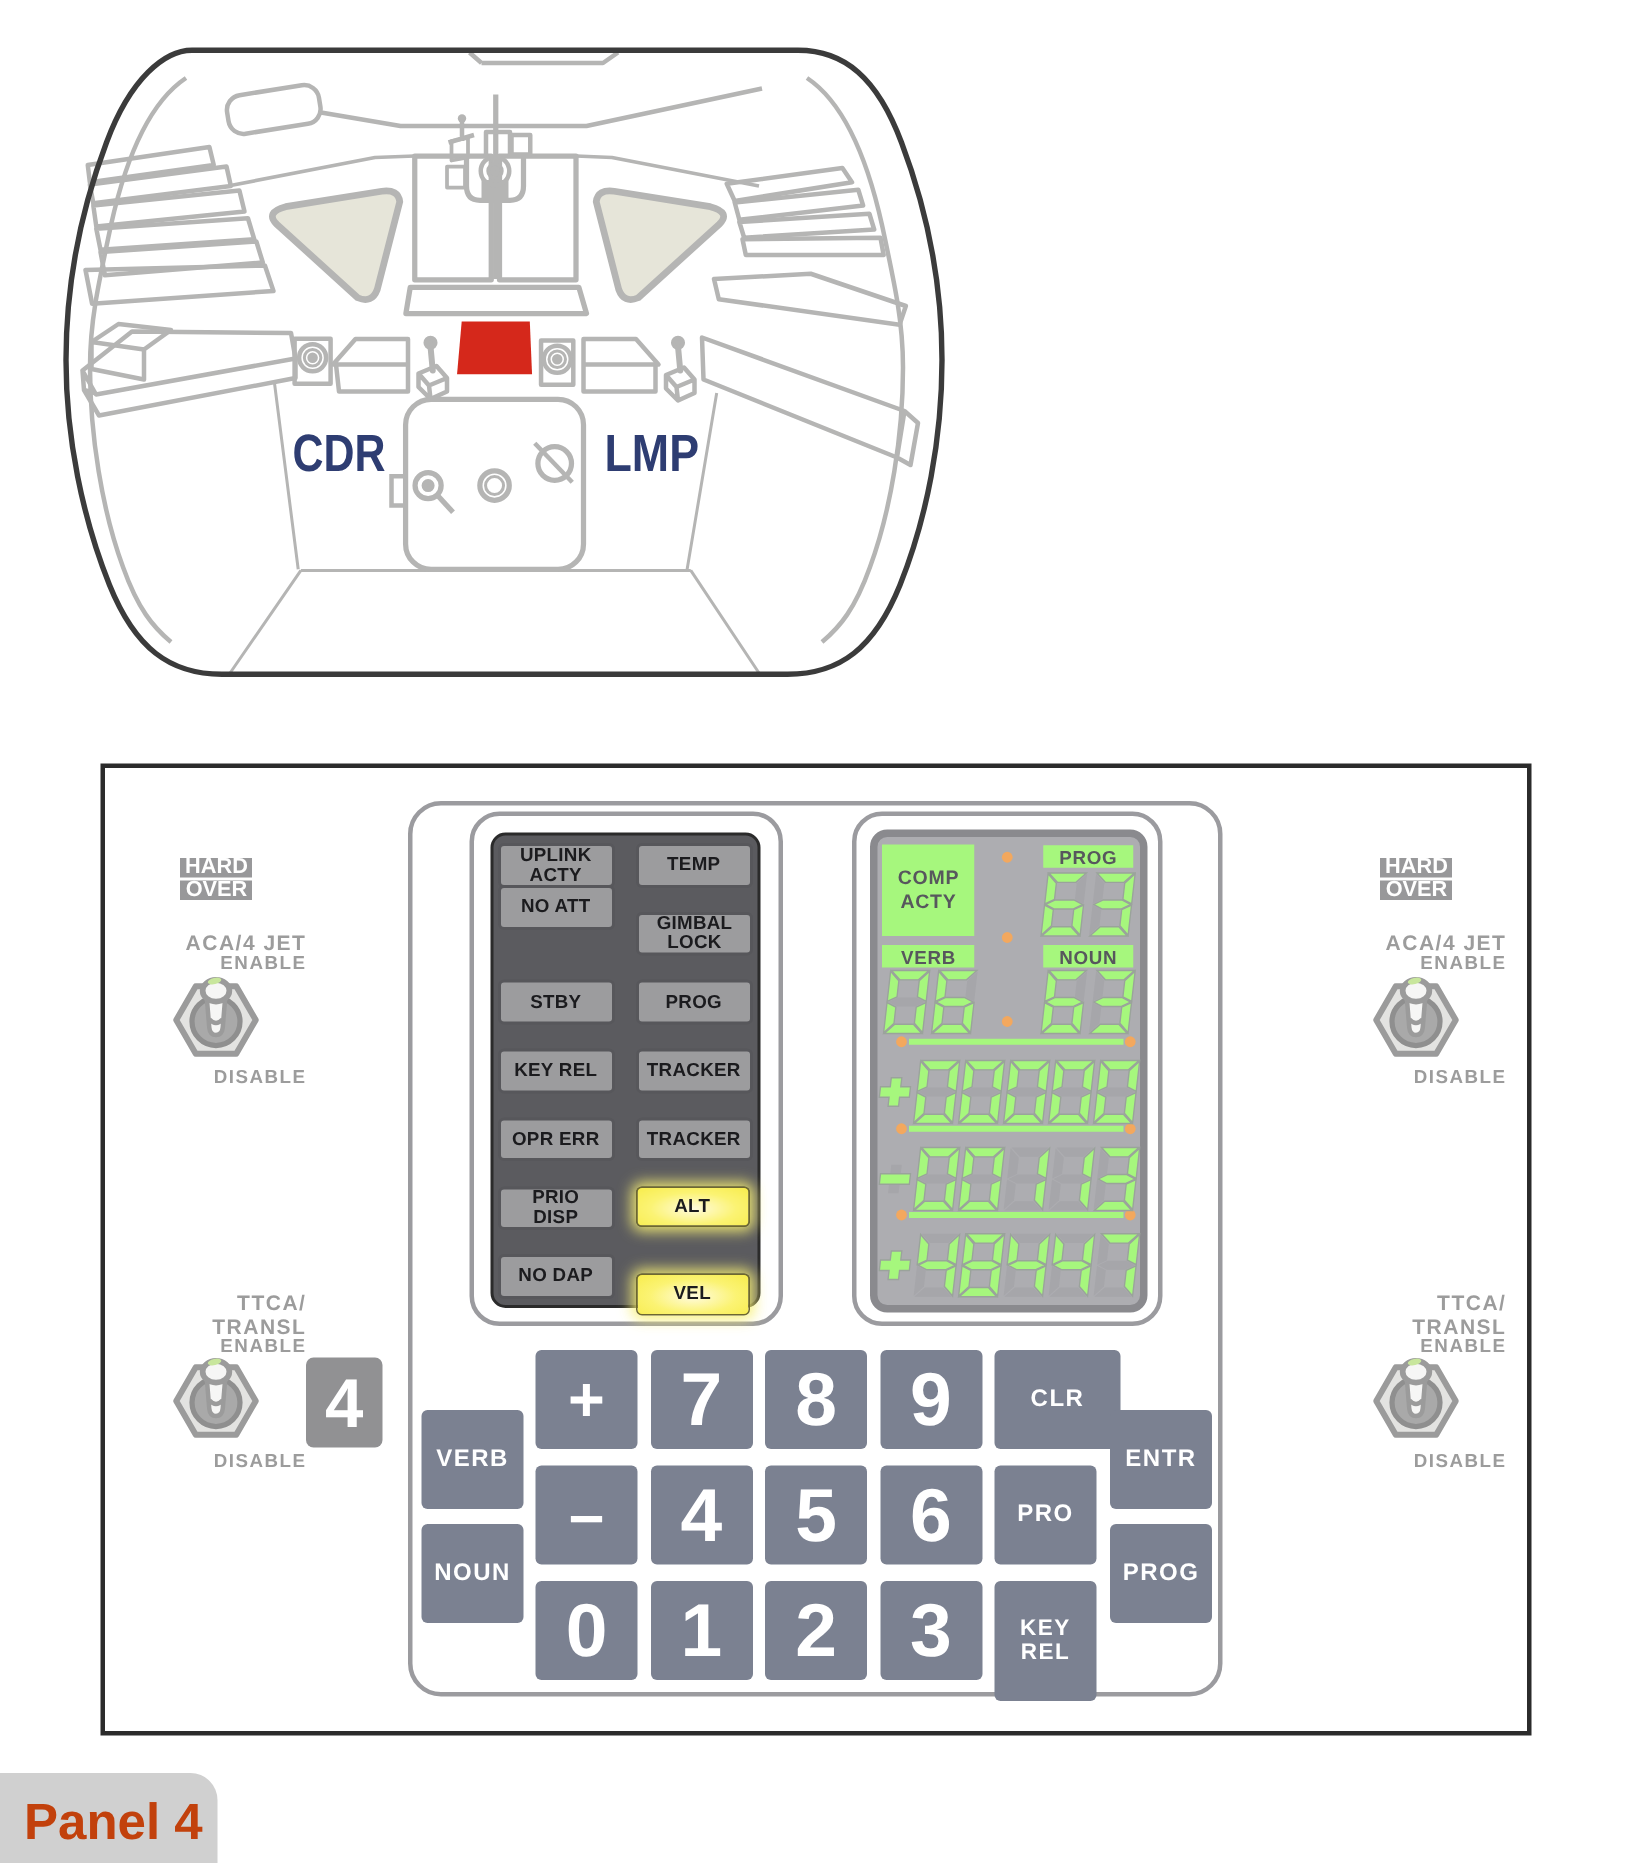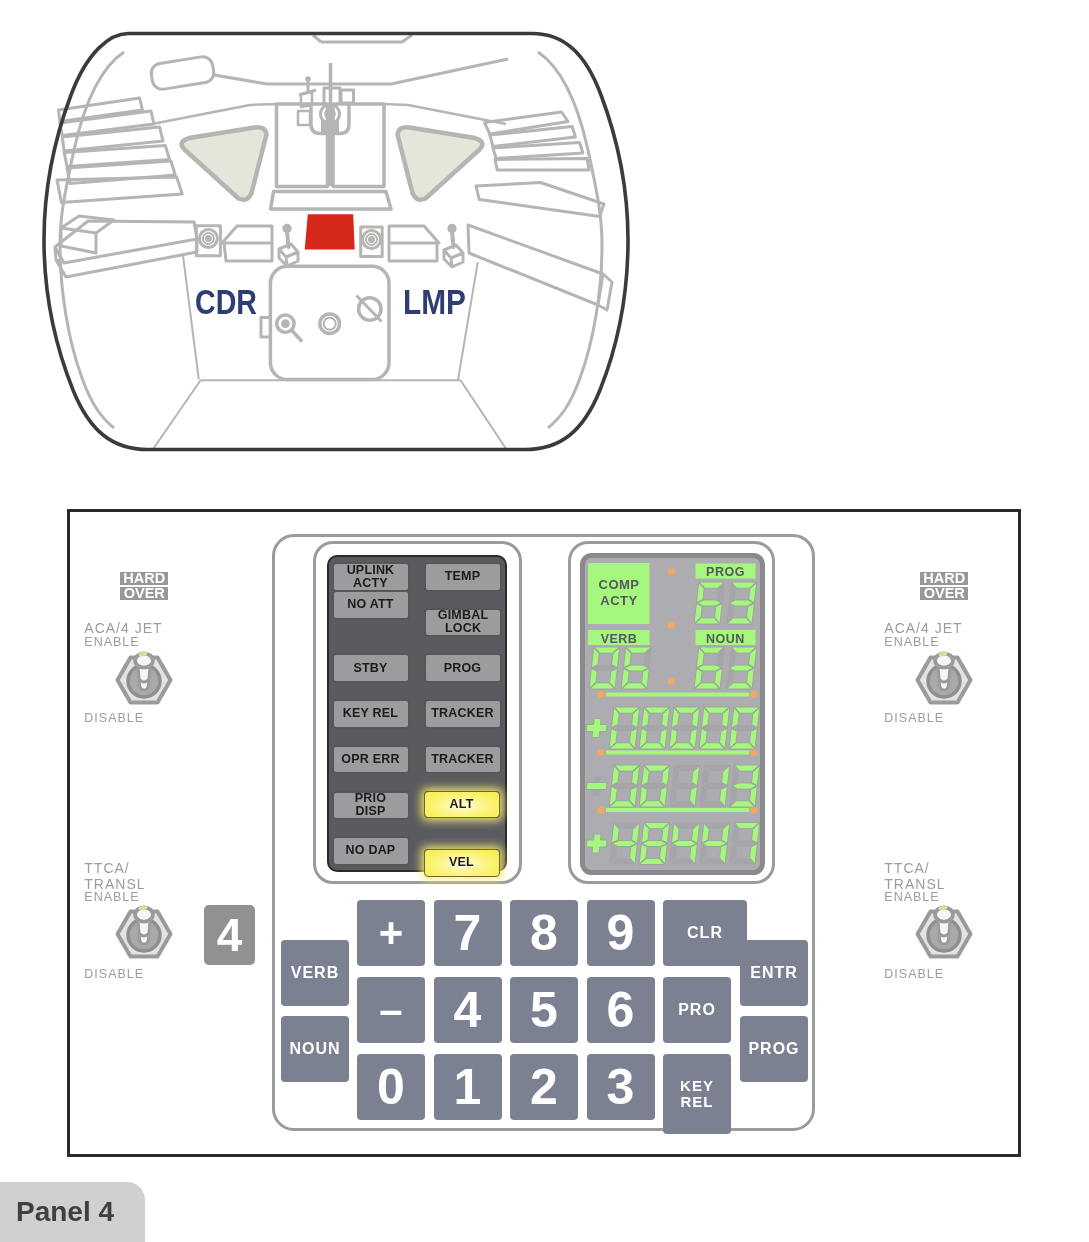--- a/index.html
+++ b/index.html
@@ -1,21 +1,21 @@
 <!DOCTYPE html>
 <html><head><meta charset="utf-8"><title>Panel 4</title>
 <style>
 html,body{margin:0;padding:0;background:#fff}
 body{font-family:"Liberation Sans",sans-serif;-webkit-font-smoothing:antialiased}
 .stage{position:relative;width:1089px;height:1242px;overflow:hidden;background:#fff}
 .abs{position:absolute}
 .btn{position:absolute;background:#7b8191;color:#fff;border-radius:4px;display:flex;align-items:center;justify-content:center;font-weight:bold;text-align:center}
 .wl{position:absolute;width:74px;height:25.5px;background:#9c9c9e;border:2px solid #57575b;border-radius:4px;color:#1b1b1e;display:flex;align-items:center;justify-content:center;font-weight:bold;font-size:12.5px;line-height:13px;text-align:center;letter-spacing:0.2px}
 .wl.on{background:radial-gradient(ellipse at 50% 55%, #fffbdf 0%, #fbf373 55%, #f7ec4c 100%);border:1.5px solid #6e682f;box-shadow:0 0 9px 3px rgba(247,240,115,0.9)}
-.glb{position:absolute;color:#9c9c9c;font-weight:normal;text-align:left;letter-spacing:1px}
+.glb{position:absolute;color:#9c9c9c;font-weight:bold;text-align:right;letter-spacing:1px}
 .hard{position:absolute;width:48px;height:13.5px;background:#98989a;color:#fff;font-weight:bold;font-size:14.5px;line-height:13px;text-align:center;display:flex;align-items:center;justify-content:center;letter-spacing:0}
 </style></head><body>
 <div class="stage">
 
 <svg class="abs" style="left:0;top:0" width="680" height="500" viewBox="0 0 680 500">
 <g fill="none" stroke="#b5b5b4" stroke-width="3" stroke-linejoin="round">
 
 <path d="M214,75 L267,84 L391,84 L508,59"></path>
 <path d="M152,124 L250,105 L276.5,104 M506,124 L408,105 L384,104" stroke-width="2.5"></path>
 
@@ -600,13 +600,13 @@
 <div class="glb" style="left:884.3px;top:860px;width:120px;font-size:14px">TTCA/<br>TRANSL</div>
 <div class="glb" style="left:884.3px;top:889.5px;width:120px;font-size:12.5px">ENABLE</div>
 
 <svg class="abs" style="left:914.3px;top:903px" width="60" height="60" viewBox="0 0 60 60">
       <use href="#toggle"></use>
     </svg>
 
 <div class="glb" style="left:884.3px;top:967px;width:120px;font-size:12.5px">DISABLE</div>
 
 <div class="abs" style="left:-20px;top:1181.5px;width:165px;height:70px;background:#d0d0d0;border-radius:0 18px 0 0"></div>
-<div class="abs" style="left:16px;top:1196px;font-size:28px;font-weight:bold;color:#404040">Panel 4</div>
+<div class="abs" style="left:16px;top:1196px;font-size:34px;font-weight:bold;color:#c2410c">Panel 4</div>
 </div>
 </body></html>

